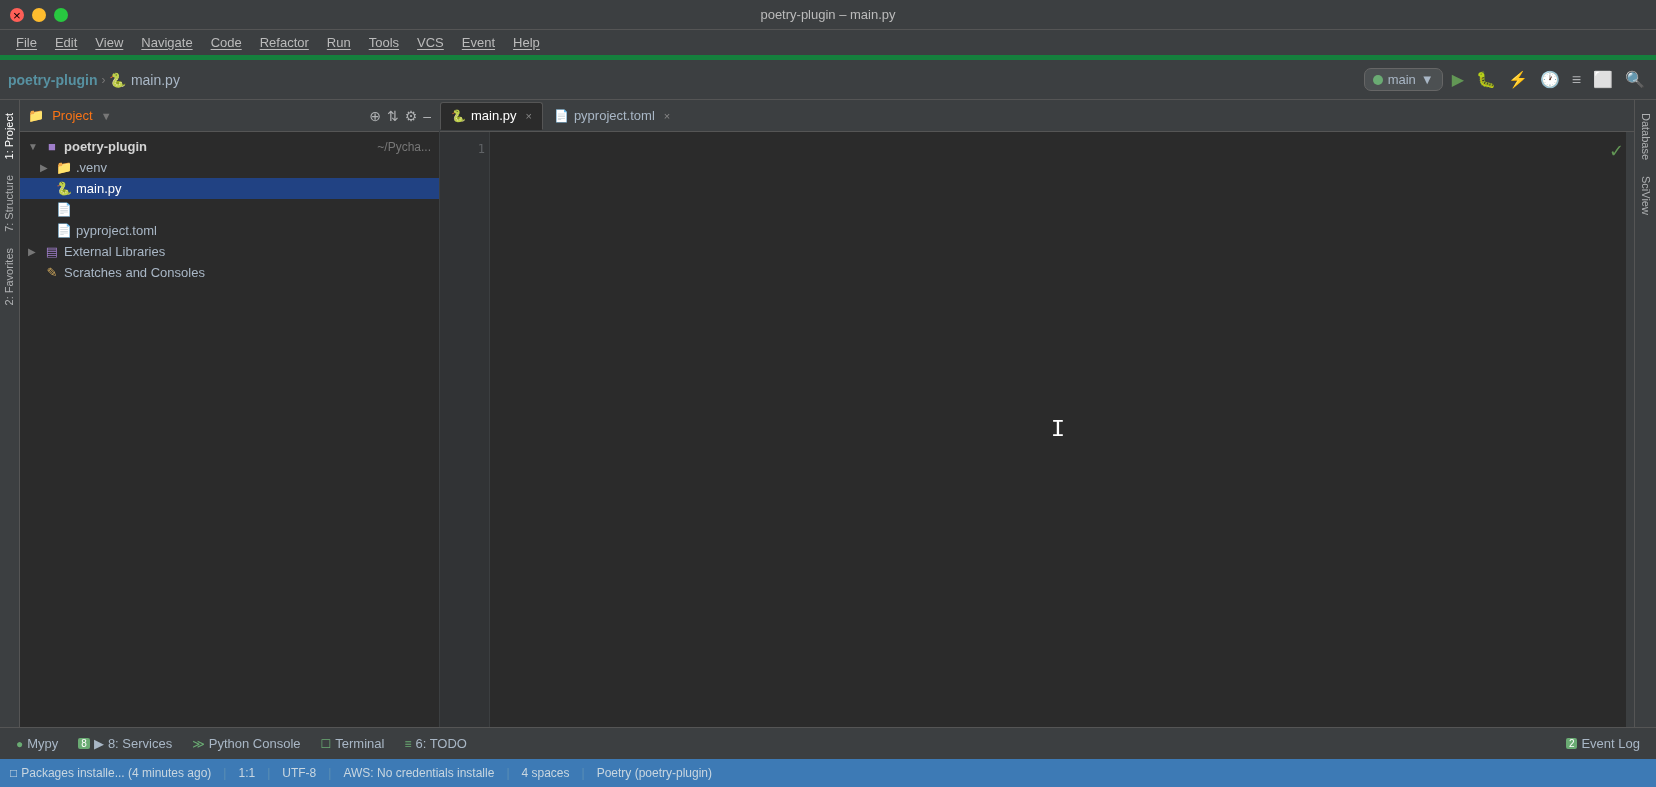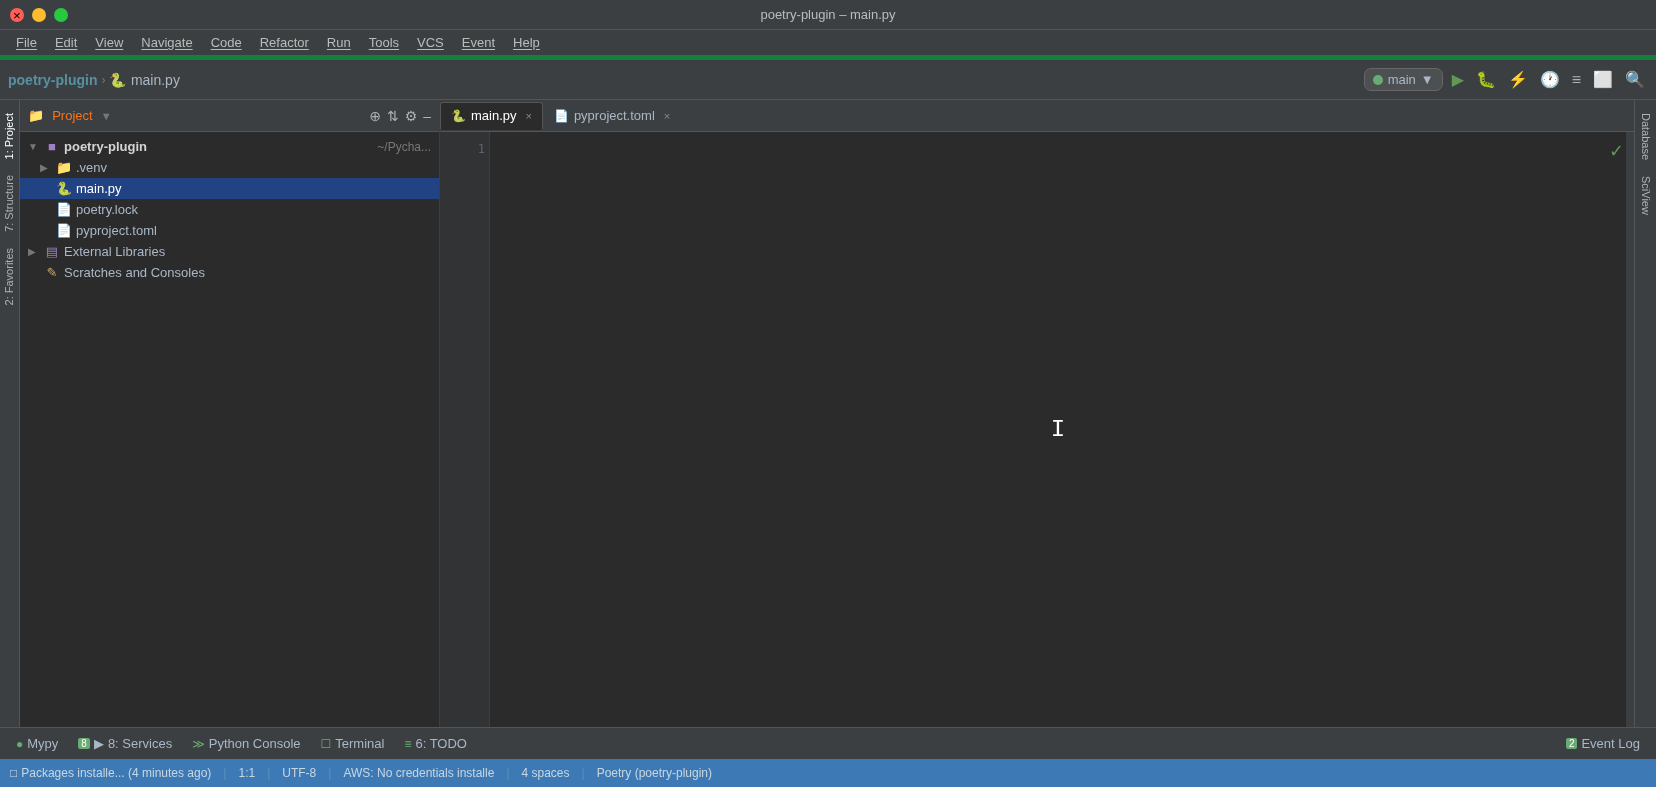--- a/index.html
+++ b/index.html
@@ -482,21 +482,20 @@
 
       <div class="tree-item tree-indent-1 selected">
         <span class="tree-arrow"></span>
         <span class="tree-icon icon-py">🐍</span>
         <span class="tree-label">main.py</span>
       </div>
 
       <div class="tree-item tree-indent-1">
         <span class="tree-arrow"></span>
         <span class="tree-icon" style="color:#a9b7c6;">📄</span>
-        <span class="tree-label">poetry.lock</span>
       </div>
 
       <div class="tree-item tree-indent-1">
         <span class="tree-arrow"></span>
         <span class="tree-icon icon-toml" style="color:#cc7832;">📄</span>
         <span class="tree-label">pyproject.toml</span>
       </div>
 
       <div class="tree-item">
         <span class="tree-arrow">▶</span>

